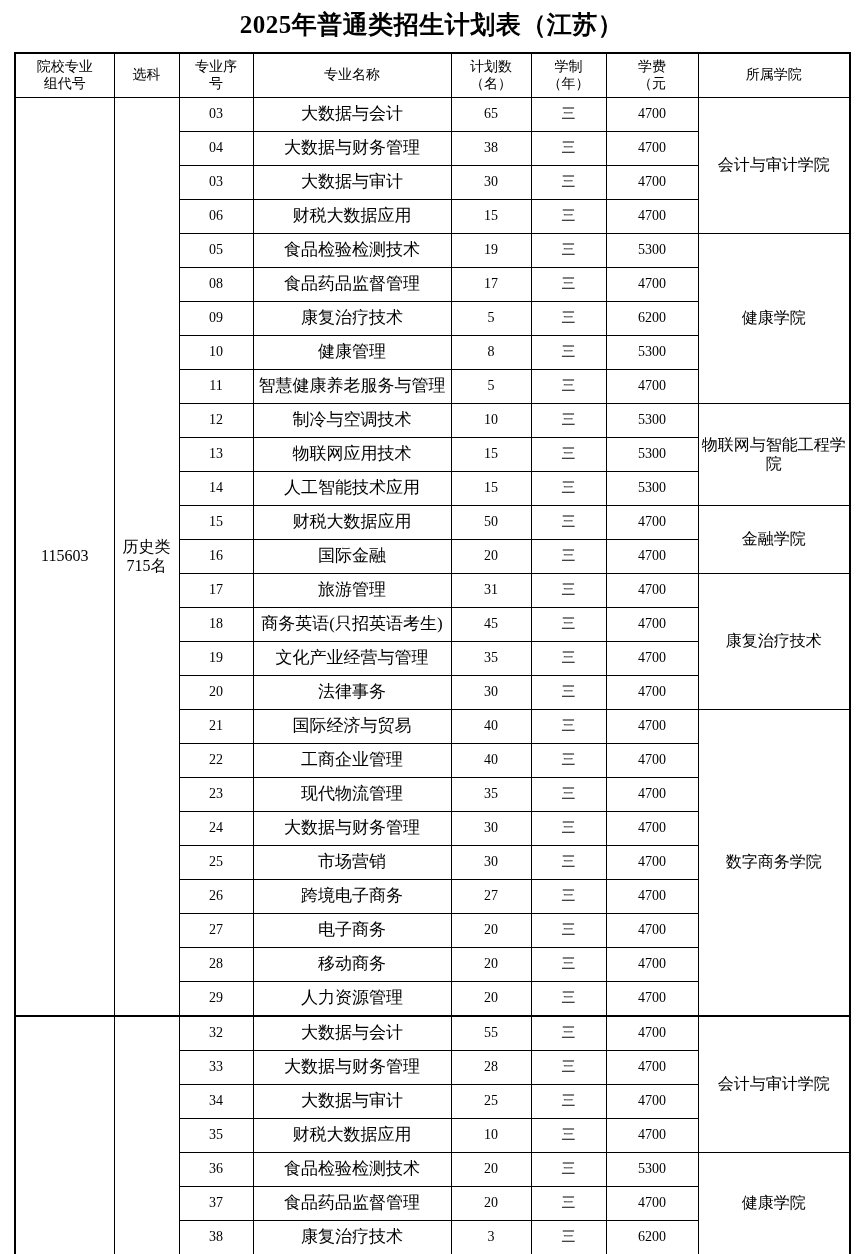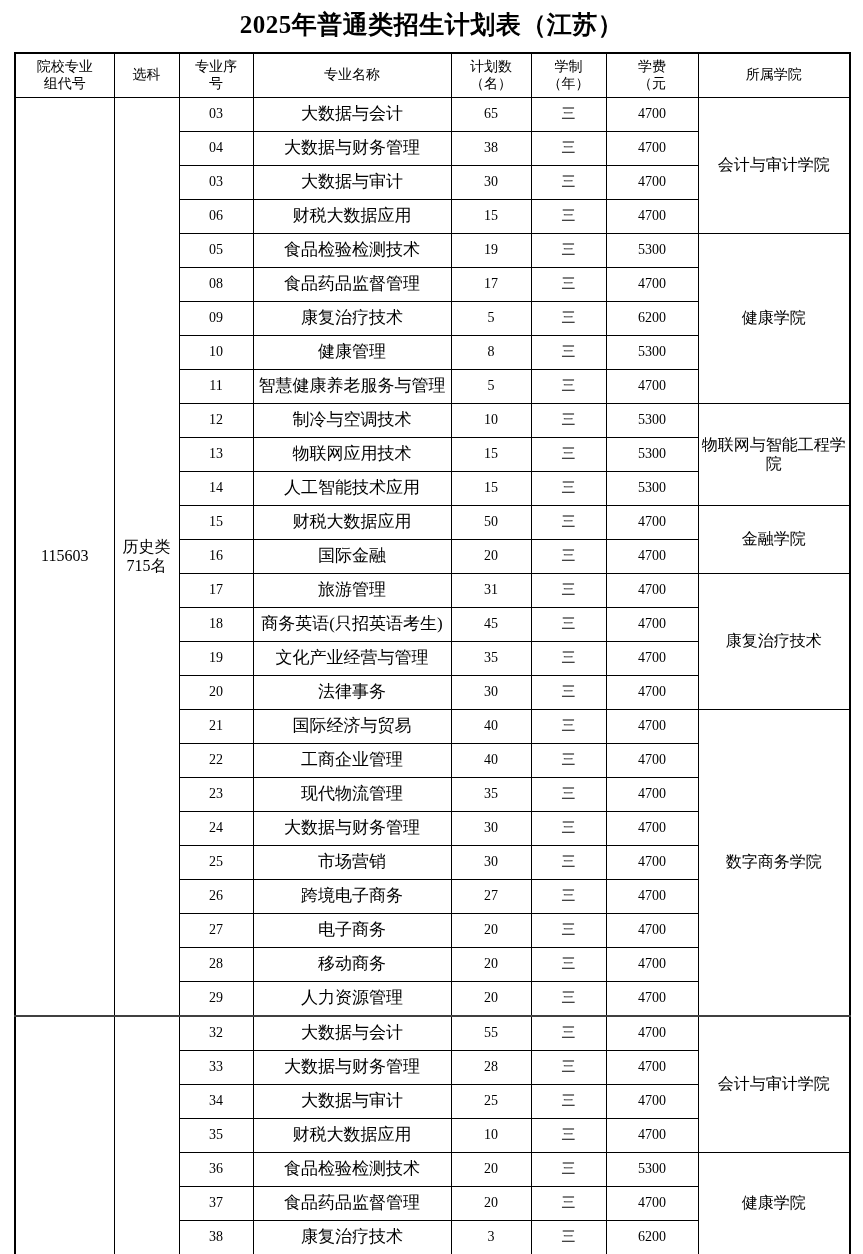--- a/index.html
+++ b/index.html
@@ -74,21 +74,21 @@
     font-size: 16px;
   }
   .cell-subject { line-height: 1.35; margin-left: 29px; }
   .cell-college { line-height: 1.35; }
   .cell-name { font-size: 17px; }
   .num { font-size: 14px; }
 
   
   tr.section-start > td,
   tr.section-start > th {
-    border-top: 2px solid #404040;
+    border-top: 2px solid #000000;
   }
   table.plan { border: 2px solid #000000; }
   thead tr th { border-bottom: 1px solid #000000; }
 </style>
 </head>
 <body>
 
 <div class="page">
 
   <div class="doc-title">2025年普通类招生计划表（江苏）</div>

